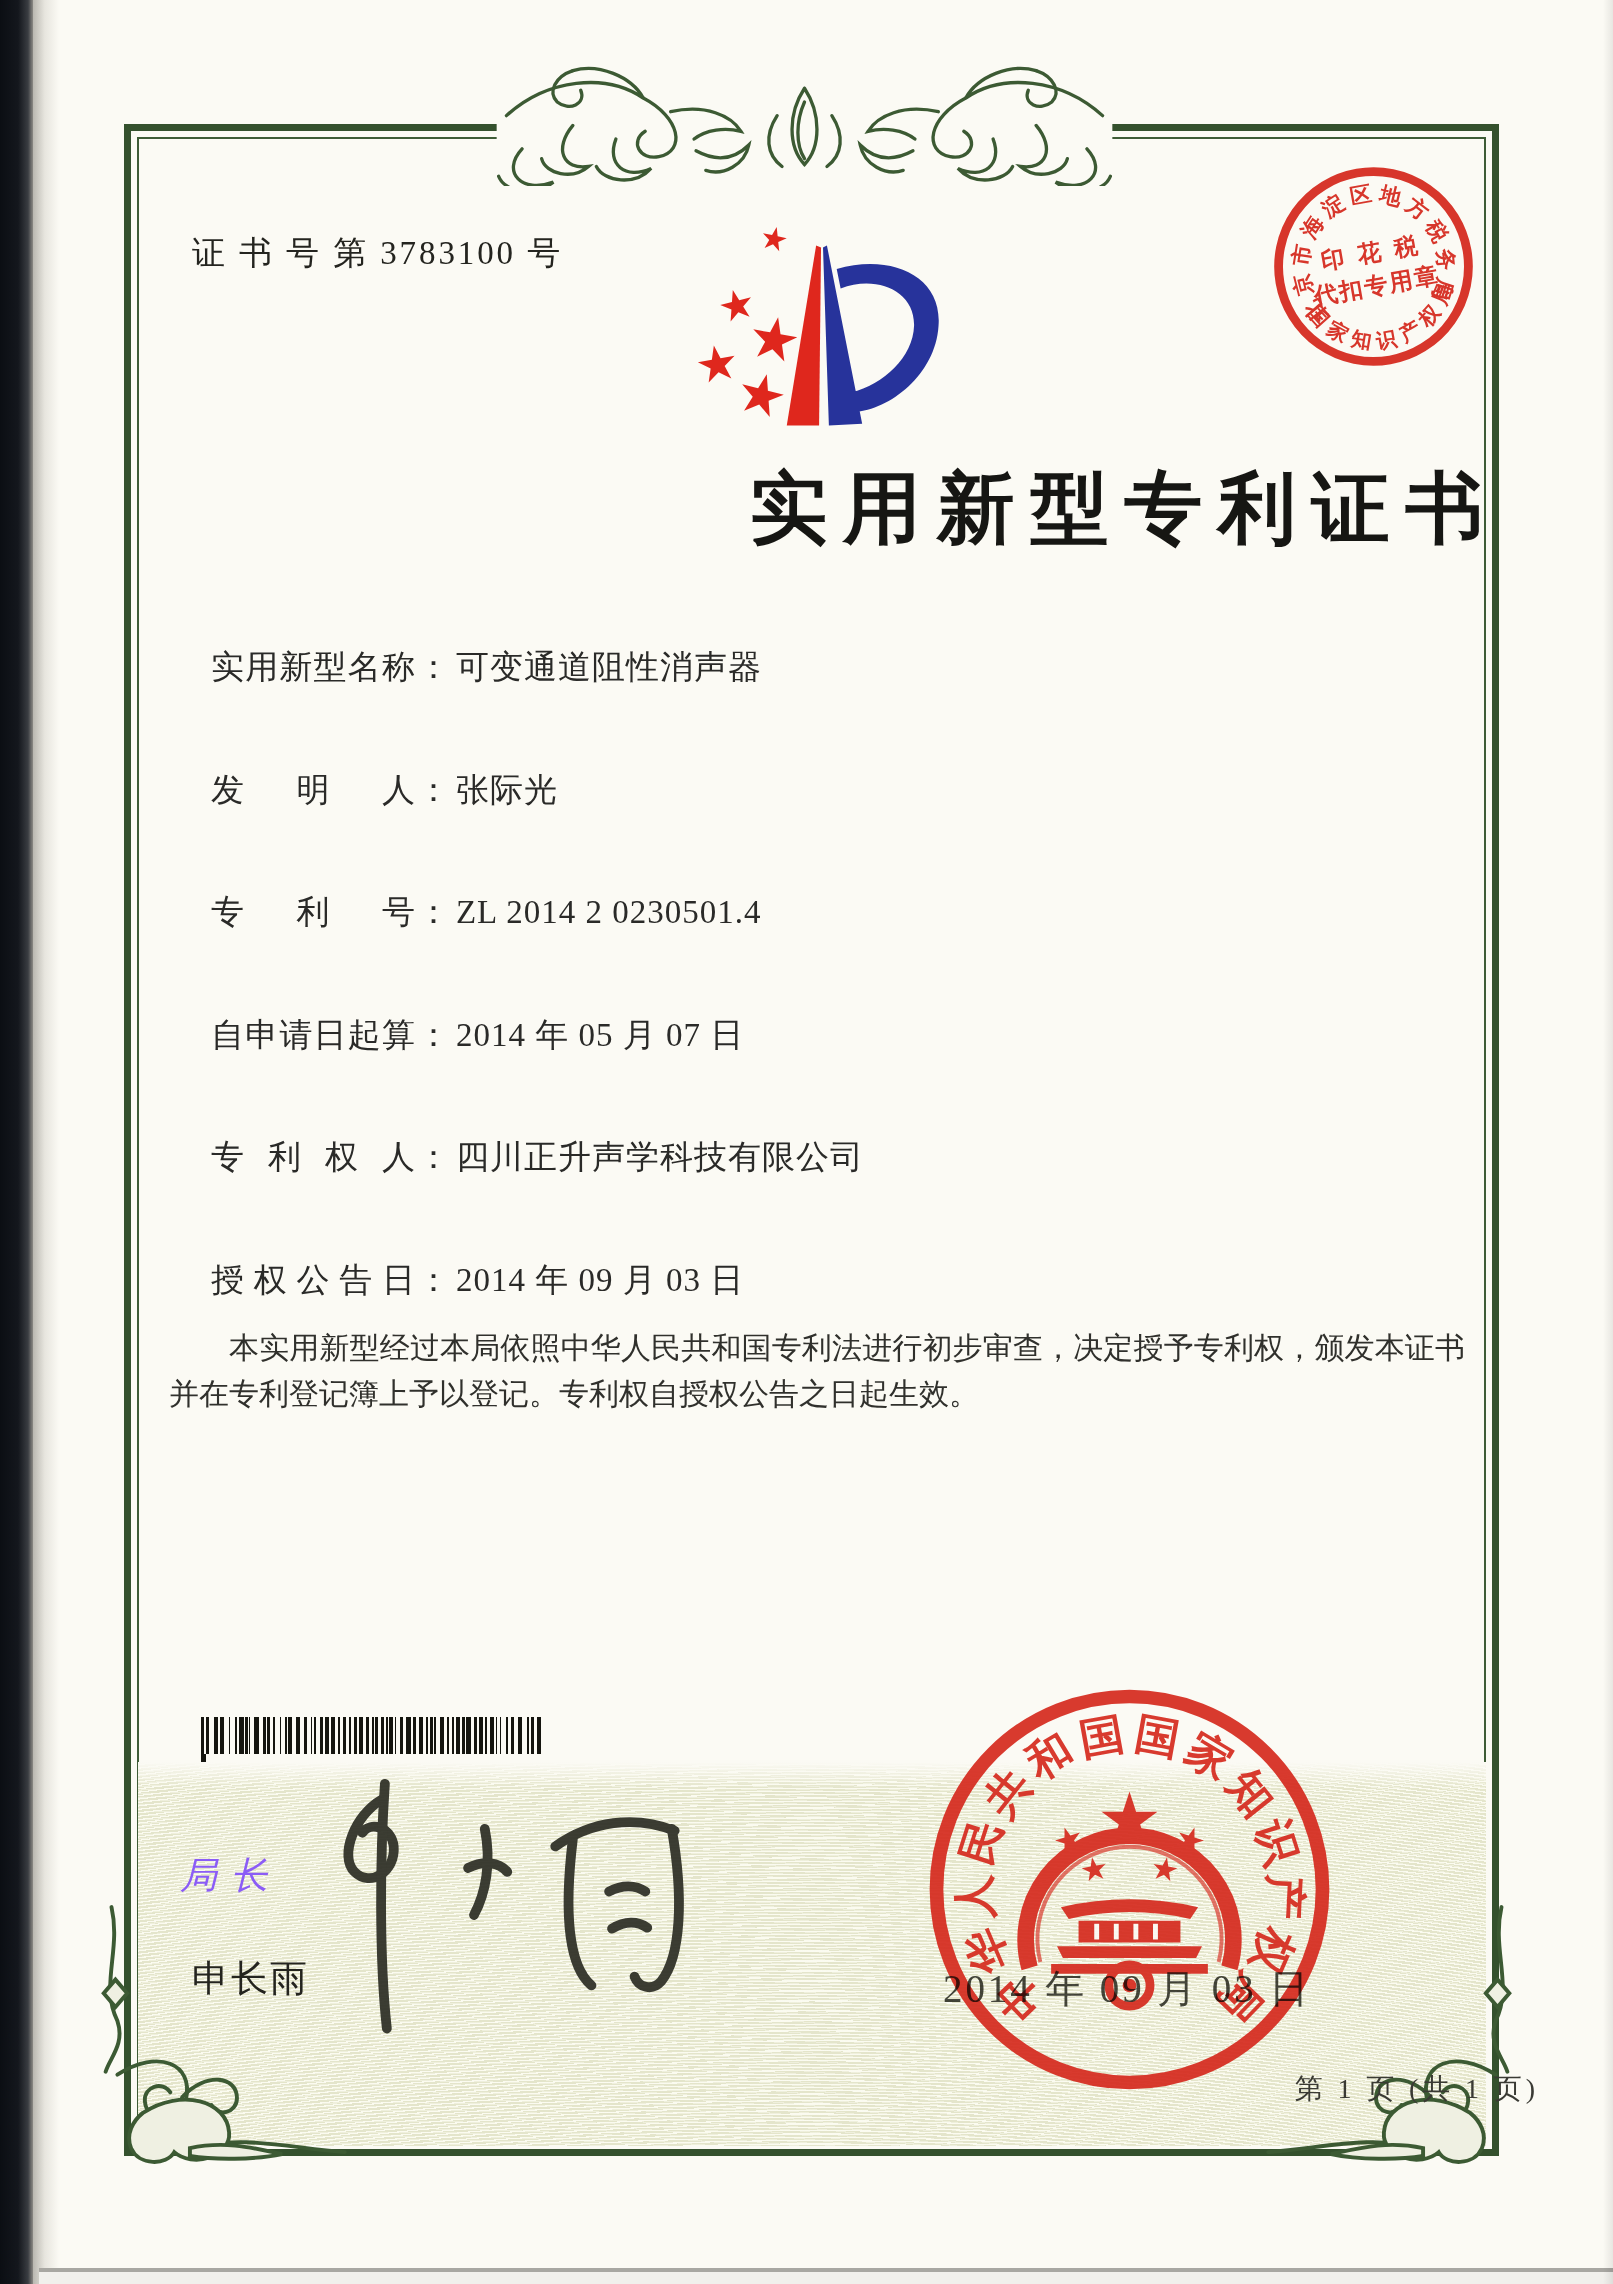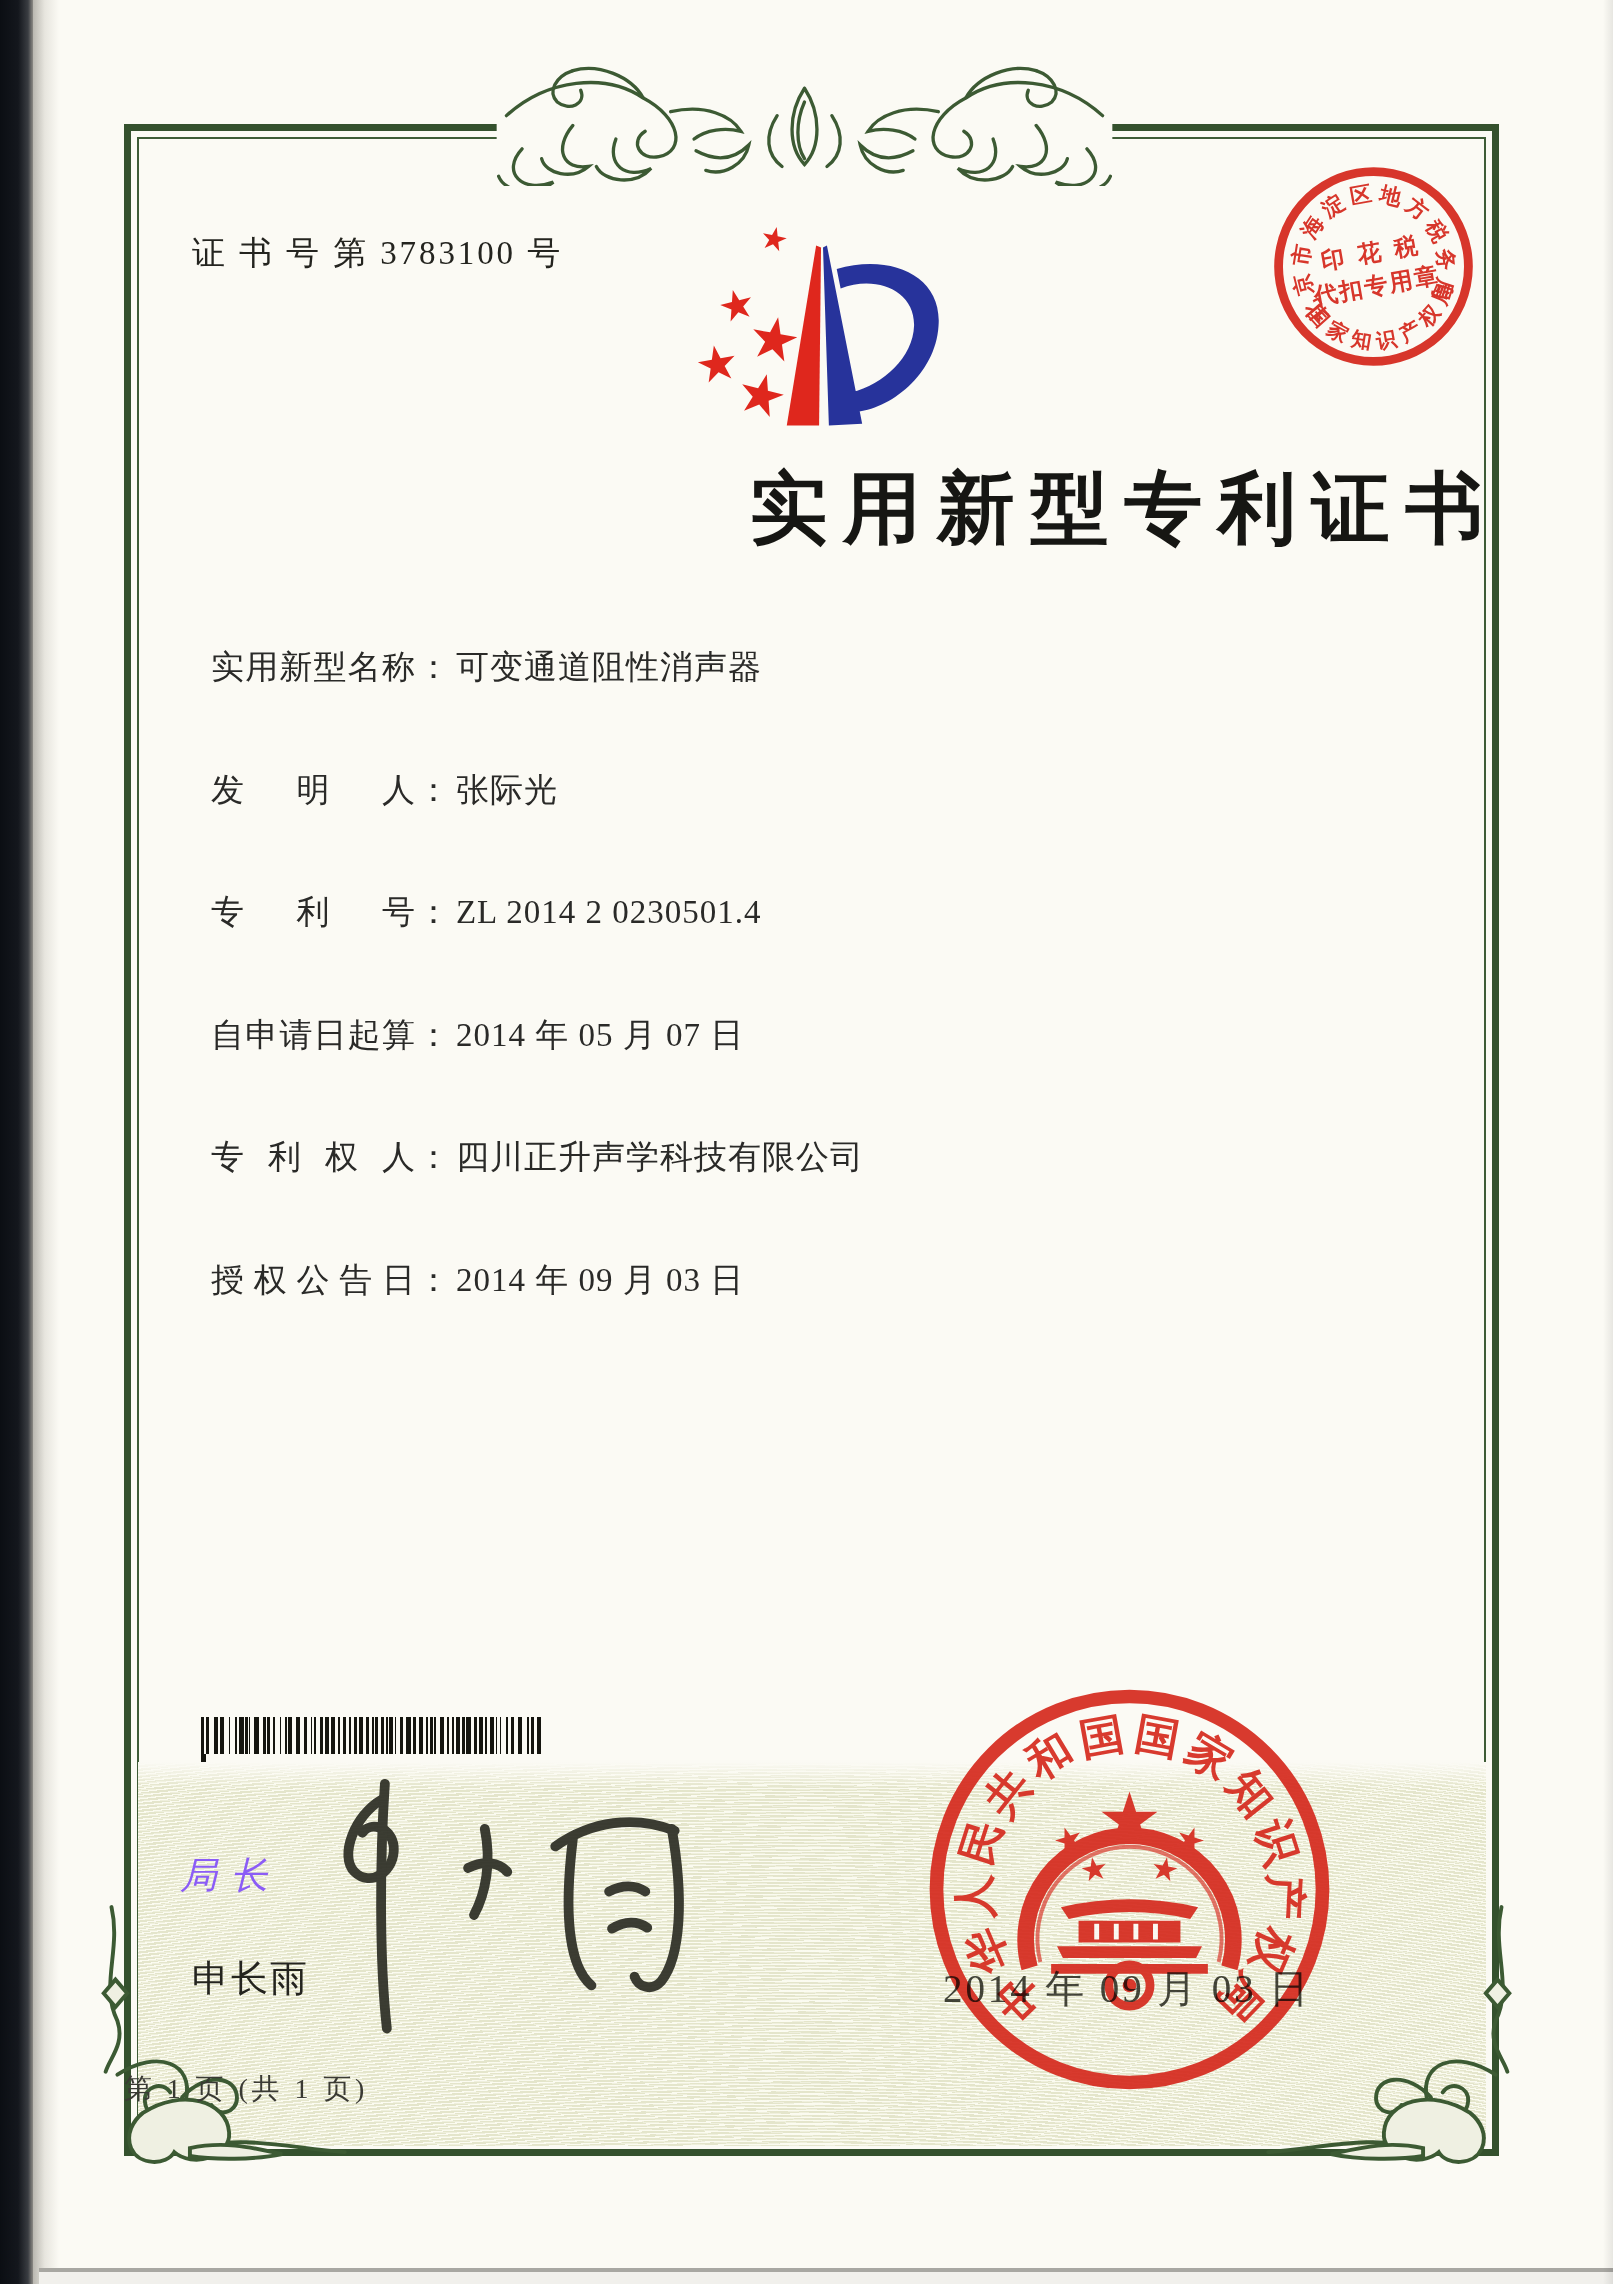--- a/index.html
+++ b/index.html
@@ -50,22 +50,22 @@
   .director-label{position:absolute;left:180px;top:1851px;font-size:37px;color:#8b5cf6;letter-spacing:13.7px;font-style:italic;}
   .director-name{position:absolute;left:192px;top:1923px;font-size:37px;color:#24241f;letter-spacing:2px;margin-top:31px;}
   .signature{position:absolute;left:286px;top:1772px;width:421px;height:284px;}
 
   .seal{position:absolute;left:912px;top:1672px;width:435px;height:435px;opacity:.96;}
   .seal-date{position:absolute;left:943px;top:1962px;width:392px;font-size:39px;color:#474841;
              letter-spacing:2.9px;white-space:nowrap;mix-blend-mode:multiply;}
 
   .tax-stamp{position:absolute;left:1260px;top:153px;width:227px;height:227px;}
 
-  .footer-page{position:absolute;left:124px;top:2070px;width:1375px;text-align:left;
-               font-size:28px;color:#3a3a34;letter-spacing:3.9px;}
+  .footer-page{position:absolute;left:124px;top:2070px;width:1375px;text-align:right;
+               font-size:28px;color:#3a3a34;letter-spacing:3.9px;padding-left:40px;}
 
   .dragons{position:absolute;left:478px;top:57px;width:653px;height:129px;}
   .corner{position:absolute;width:294px;height:263px;}
   .corner.left{left:88px;top:1903px;}
   .corner.right{left:1231px;top:1903px;transform:scaleX(-1);}
 </style>
 </head>
 <body>
 
 <div class="scan">
@@ -178,20 +178,21 @@
     </div>
     <div class="frow" style="top:490px">
       <span class="flabel">专利权人</span><span class="fcolon">：</span><span class="fvalue">四川正升声学科技有限公司</span>
     </div>
     <div class="frow" style="top:613px">
       <span class="flabel">授权公告日</span><span class="fcolon">：</span><span class="fvalue">2014 年 09 月 03 日</span>
     </div>
   </div>
 
   <div class="body-text">
+    <p>本实用新型经过本局依照中华人民共和国专利法进行初步审查，决定授予专利权，颁发本证书并在专利登记簿上予以登记。专利权自授权公告之日起生效。</p>
   </div>
 
   <div class="barcode"><i style="width:2.9px;margin-right:2px"></i><i style="width:2.9px;margin-right:4.9px"></i><i style="width:3.9px;margin-right:2.9px"></i><i style="width:3.9px;margin-right:4.9px"></i><i style="width:1px;margin-right:4.9px"></i><i style="width:2px;margin-right:2px"></i><i style="width:4.9px;margin-right:1px"></i><i style="width:2.9px;margin-right:1px"></i><i style="width:1px;margin-right:3.9px"></i><i style="width:4.9px;margin-right:3.9px"></i><i style="width:3.9px;margin-right:1px"></i><i style="width:2.9px;margin-right:2.9px"></i><i style="width:2px;margin-right:4.9px"></i><i style="width:1px;margin-right:3.9px"></i><i style="width:2px;margin-right:1px"></i><i style="width:3.9px;margin-right:3.9px"></i><i style="width:3.9px;margin-right:3.9px"></i><i style="width:3.9px;margin-right:3.9px"></i><i style="width:1px;margin-right:2px"></i><i style="width:2px;margin-right:3.9px"></i><i style="width:2.9px;margin-right:2px"></i><i style="width:3.9px;margin-right:2px"></i><i style="width:3.9px;margin-right:2.9px"></i><i style="width:2px;margin-right:2.9px"></i><i style="width:2.9px;margin-right:2.9px"></i><i style="width:2px;margin-right:3.9px"></i><i style="width:2.9px;margin-right:2px"></i><i style="width:3.9px;margin-right:2.9px"></i><i style="width:2.9px;margin-right:2.9px"></i><i style="width:2px;margin-right:1px"></i><i style="width:2.9px;margin-right:2.9px"></i><i style="width:2.9px;margin-right:2px"></i><i style="width:2.9px;margin-right:1px"></i><i style="width:3.9px;margin-right:2px"></i><i style="width:1px;margin-right:3.9px"></i><i style="width:2.9px;margin-right:2.9px"></i><i style="width:4.9px;margin-right:2px"></i><i style="width:2.9px;margin-right:2.9px"></i><i style="width:3.9px;margin-right:3.9px"></i><i style="width:2px;margin-right:2px"></i><i style="width:2.9px;margin-right:1px"></i><i style="width:2px;margin-right:3.9px"></i><i style="width:3.9px;margin-right:2.9px"></i><i style="width:2px;margin-right:2.9px"></i><i style="width:2px;margin-right:2px"></i><i style="width:3.9px;margin-right:2px"></i><i style="width:2.9px;margin-right:1px"></i><i style="width:4.9px;margin-right:3.9px"></i><i style="width:2.9px;margin-right:2px"></i><i style="width:3.9px;margin-right:2px"></i><i style="width:2px;margin-right:2.9px"></i><i style="width:3.9px;margin-right:2px"></i><i style="width:1px;margin-right:2.9px"></i><i style="width:1px;margin-right:4.9px"></i><i style="width:2px;margin-right:2.9px"></i><i style="width:2.9px;margin-right:4.9px"></i><i style="width:3.9px;margin-right:4.9px"></i><i style="width:2px;margin-right:2px"></i><i style="width:2.9px;margin-right:2.9px"></i><i style="width:3.9px;margin-right:2.9px"></i><i style="width:4.9px;margin-right:3.9px"></i></div>
 
   <div class="guilloche"></div>
 
   <svg class="corner left" viewBox="0 0 300 268">
     <g stroke="#3c5a33" stroke-width="4" fill="none" stroke-linecap="round">
       <path d="M24,4 C34,48 12,84 30,120 C38,144 22,158 18,172"></path>
       <path d="M30,175 C72,148 108,164 100,200 C94,224 60,226 58,202 C57,187 76,181 84,193"></path>

